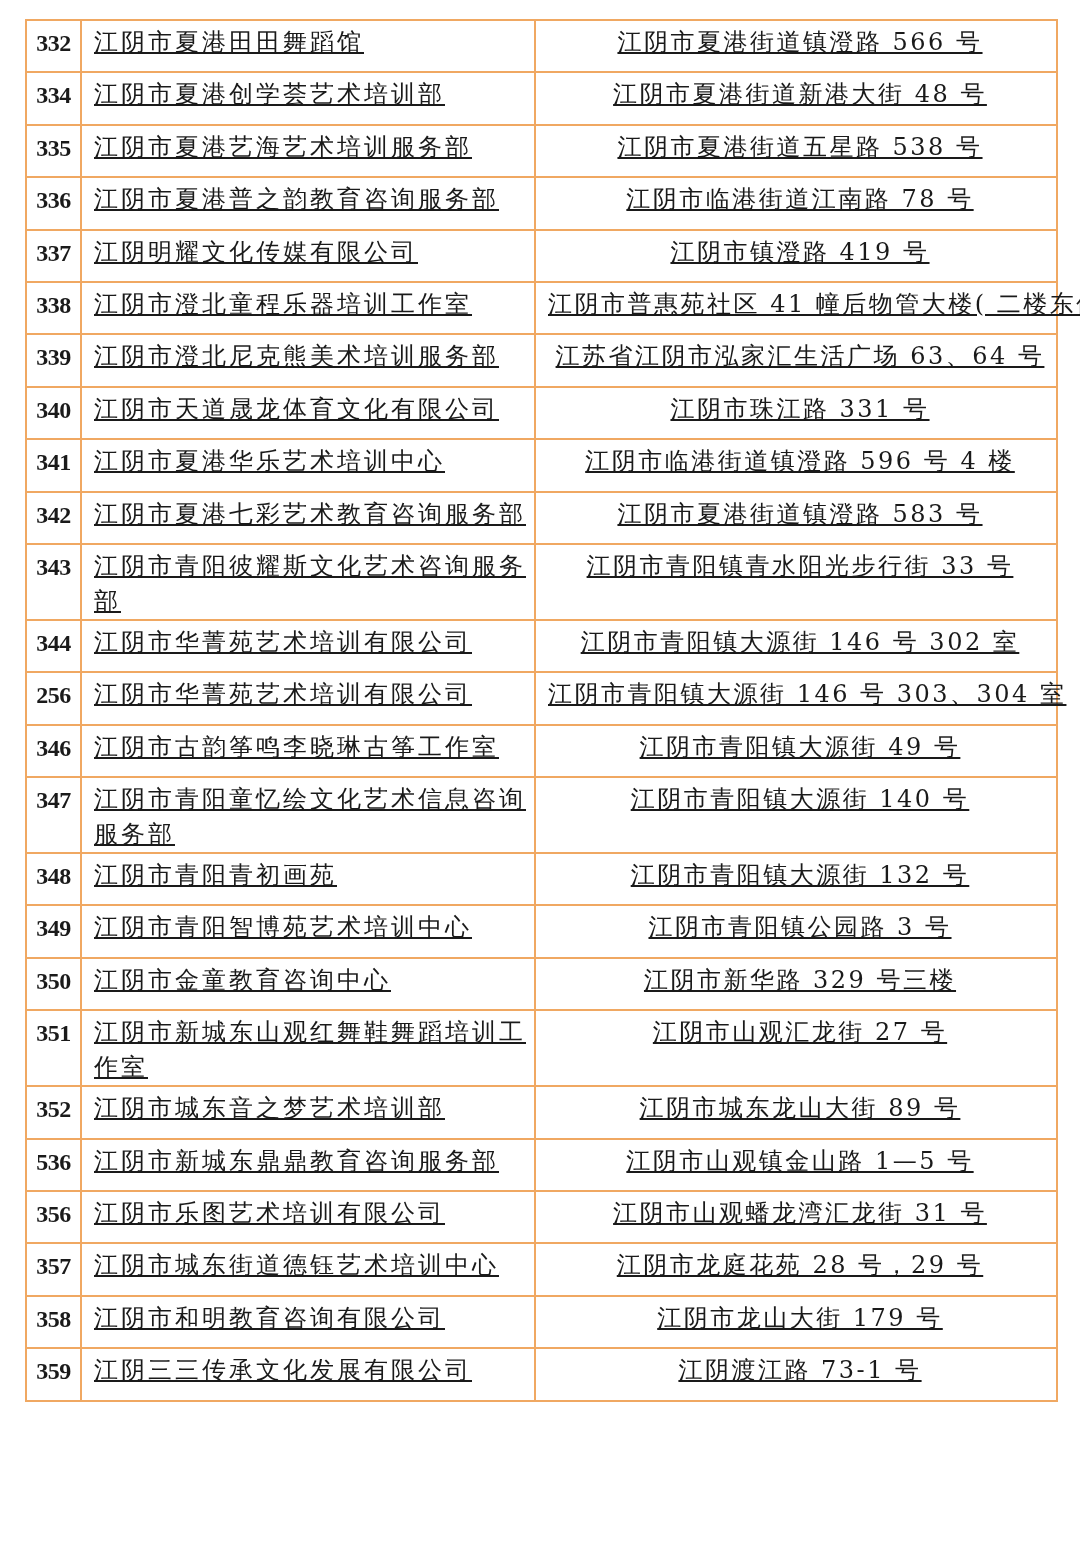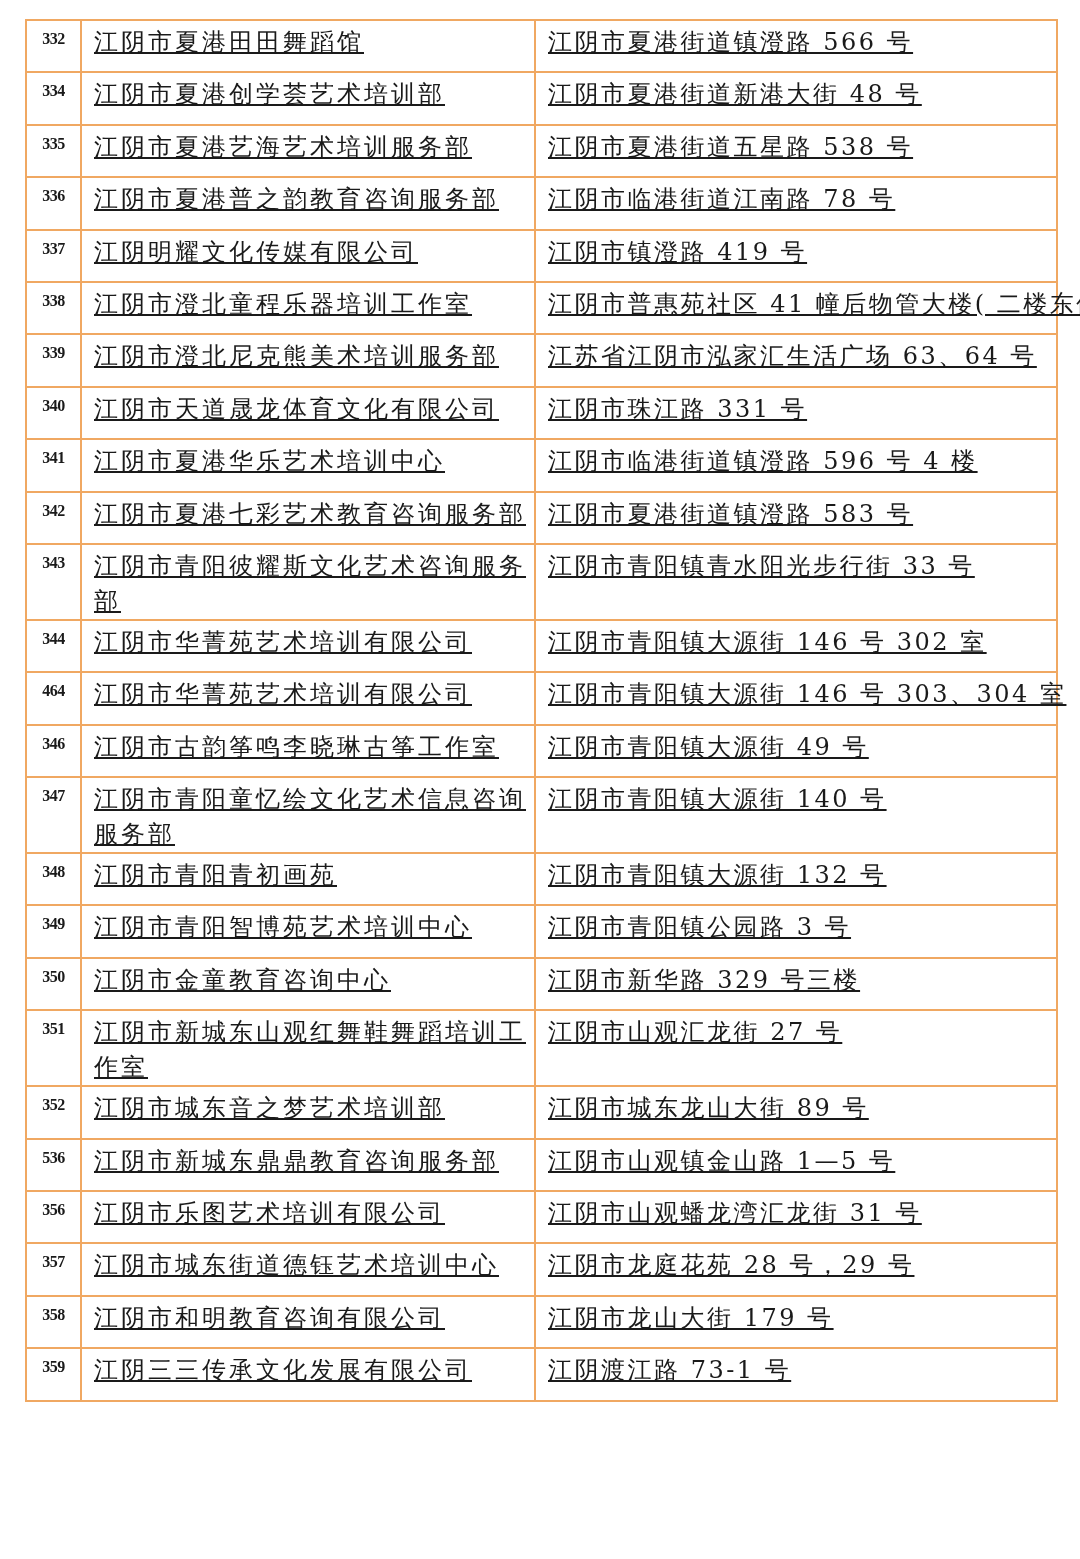--- a/index.html
+++ b/index.html
@@ -33,38 +33,39 @@
     box-sizing: border-box;
   }
   col.c-no { width: 55px; }
   col.c-name { width: 454px; }
   col.c-addr { width: 522px; }
   tr.row { height: 52.4px; }
   tr.row.tall { height: 73px; border-radius: 19px; }
   td.no {
     font-family: "Liberation Serif", "DejaVu Serif", serif;
     font-weight: bold;
-    font-size: 16px;
+    font-size: 24px;
     text-align: center;
     padding-top: 9px !important;
     letter-spacing: -0.5px;
   }
   td.name, td.addr {
     font-size: 24px;
     line-height: 35px;
     letter-spacing: 3px;
     padding-left: 12px !important;
     padding-right: 4px !important;
     padding-top: 4px !important;
     word-break: break-all;
     text-decoration: underline;
   }
   td.addr {
     letter-spacing: 2.5px;
     white-space: nowrap;
+    text-align: center;
   }
 </style>
 </head>
 <body>
 
 <div class="sheet">
   <table class="registry">
     <colgroup>
       <col class="c-no">
       <col class="c-name">
@@ -125,21 +126,21 @@
           <td class="no">343</td>
           <td class="name">江阴市青阳彼耀斯文化艺术咨询服务部</td>
           <td class="addr">江阴市青阳镇青水阳光步行街 33 号</td>
         </tr>
       <tr class="row">
           <td class="no">344</td>
           <td class="name">江阴市华菁苑艺术培训有限公司</td>
           <td class="addr">江阴市青阳镇大源街 146 号 302 室</td>
         </tr>
       <tr class="row">
-          <td class="no">464</td>
+          <td class="no">256</td>
           <td class="name">江阴市华菁苑艺术培训有限公司</td>
           <td class="addr">江阴市青阳镇大源街 146 号 303、304 室</td>
         </tr>
       <tr class="row">
           <td class="no">346</td>
           <td class="name">江阴市古韵筝鸣李晓琳古筝工作室</td>
           <td class="addr">江阴市青阳镇大源街 49 号</td>
         </tr>
       <tr class="row tall">
           <td class="no">347</td>

